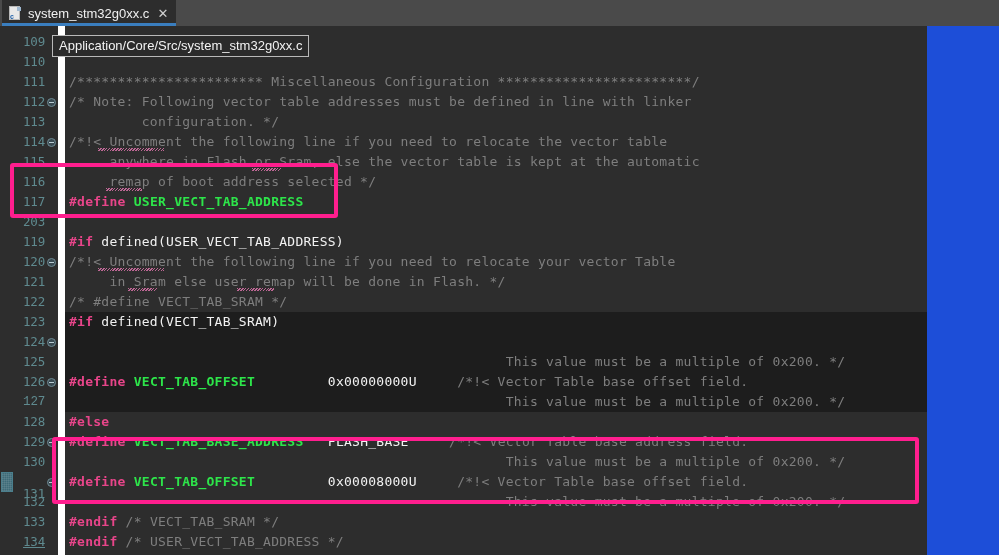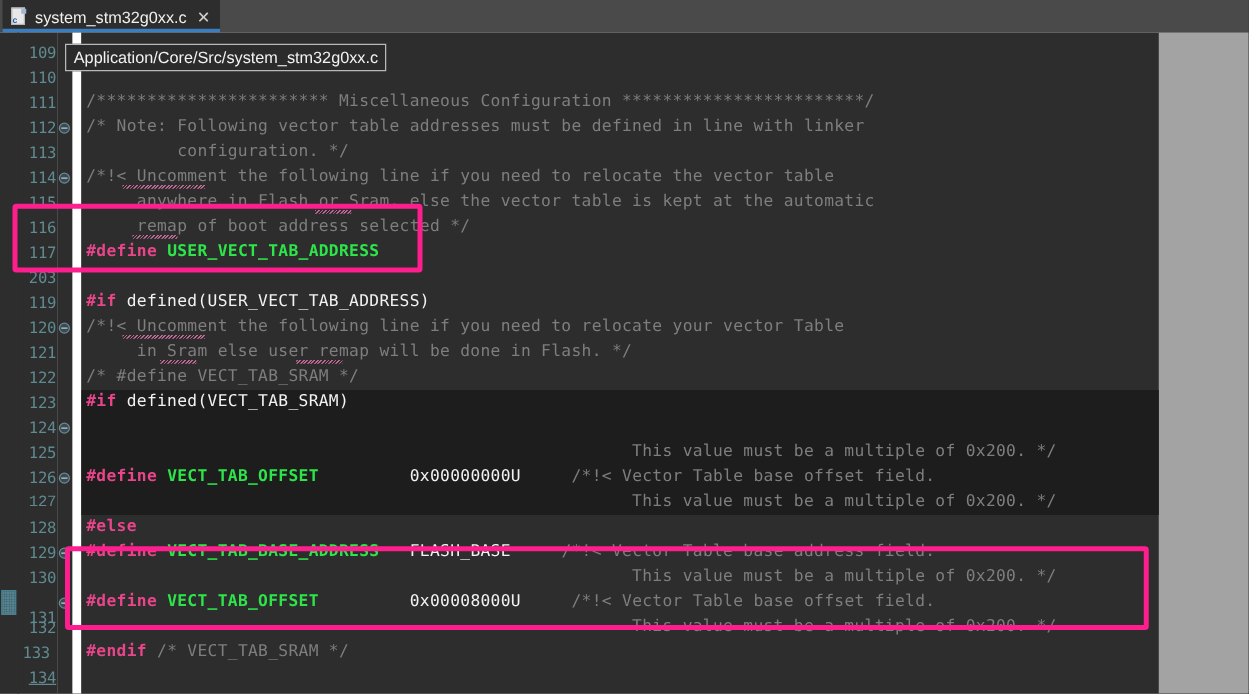--- a/index.html
+++ b/index.html
@@ -49,21 +49,21 @@
     font-size:13px;color:#f0f0f0;white-space:nowrap;
   }
   .tab-close{
     font-family:"Liberation Sans",sans-serif;
     font-size:13px;color:#cfcfcf;line-height:1;margin-left:2px;
   }
 
   
   .editor{
     position:absolute;left:0;top:26px;width:999px;height:529px;
-    background:#a3a3a3;overflow:hidden;
+    background:#1d4ed8;overflow:hidden;
   }
   
   .markerbar{
     position:absolute;left:0;top:0;width:14px;height:529px;background:#2d2d2d;
     border-right:1px solid #3a3a3a;
   }
   .occurrence-marker{
     position:absolute;left:1px;width:12px;height:20px;
     background:#3e6b78;
     background-image:
@@ -187,21 +187,21 @@
         <div class="ln" style="top: 286px;">123</div>
         <div class="ln" style="top: 306px;">124</div>
         <div class="ln" style="top: 326px;">125</div>
         <div class="ln" style="top: 346px;">126</div>
         <div class="ln" style="top: 366px; font-family: Liberation Mono, monospace;">127</div>
         <div class="ln" style="top: 386px;">128</div>
         <div class="ln" style="top: 406px;">129</div>
         <div class="ln" style="top: 426px;">130</div>
         <div class="ln" style="top: 458px; text-align: right;">131</div>
         <div class="ln" style="top: 466px;">132</div>
-        <div class="ln" style="top: 486px; text-align: center;">133</div>
+        <div class="ln" style="top: 486px;">133</div>
         <div class="ln" style="top: 506px; text-decoration: underline;">134</div>
         <div class="ln" style="top: 526px;">135</div>
       </div>
     <div class="foldcol" id="foldcol">
         <div class="fold" style="top: 66px;">
           <i></i>
         </div>
         <div class="fold" style="top: 106px;">
           <i></i>
         </div>
@@ -245,20 +245,21 @@
         <div class="rowbg inactive" style="top: 346px;"></div>
         <div class="line" style="top: 346px;"><span class="pp">#define</span><span class="pl"> </span><span class="mac">VECT_TAB_OFFSET</span><span class="pl">         0x00000000U</span><span class="cm">     /*!&lt; Vector Table base offset field.</span></div>
         <div class="rowbg inactive" style="top: 366px;"></div>
         <div class="line" style="top: 366px;"><span class="cm">                                                      This value must be a multiple of 0x200. */</span></div>
         <div class="line" style="top: 386px;"><span class="pp">#else</span></div>
         <div class="line" style="top: 406px;"><span class="pp">#define</span><span class="pl"> </span><span class="mac">VECT_TAB_BASE_ADDRESS</span><span class="pl">   FLASH_BASE</span><span class="cm">     /*!&lt; Vector Table base address field.</span></div>
         <div class="line" style="top: 426px;"><span class="cm">                                                      This value must be a multiple of 0x200. */</span></div>
         <div class="line" style="top: 446px;"><span class="pp">#define</span><span class="pl"> </span><span class="mac">VECT_TAB_OFFSET</span><span class="pl">         0x00008000U</span><span class="cm">     /*!&lt; Vector Table base offset field.</span></div>
         <div class="line" style="top: 466px;"><span class="cm">                                                      This value must be a multiple of 0x200. */</span></div>
         <div class="line" style="top: 486px;"><span class="pp">#endif</span><span class="cm"> /* VECT_TAB_SRAM */</span></div>
+        <div class="line" style="top: 506px;"><span class="pp">#endif</span><span class="cm"> /* USER_VECT_TAB_ADDRESS */</span></div>
         <div class="line" style="top: 526px;"><span class="cm">/****************************************************************************</span></div>
         <div class="squiggle" style="left: 33.28px; width: 65.88px; top: 122px;"></div>
         <div class="squiggle" style="left: 187px; width: 29.28px; top: 142px;"></div>
         <div class="squiggle" style="left: 40.6px; width: 36.6px; top: 162px;"></div>
         <div class="squiggle" style="left: 33.28px; width: 65.88px; top: 242px;"></div>
         <div class="squiggle" style="left: 62.56px; width: 29.28px; top: 262px;"></div>
         <div class="squiggle" style="left: 172.36px; width: 36.6px; top: 262px;"></div>
       </div>
   </div>
 

